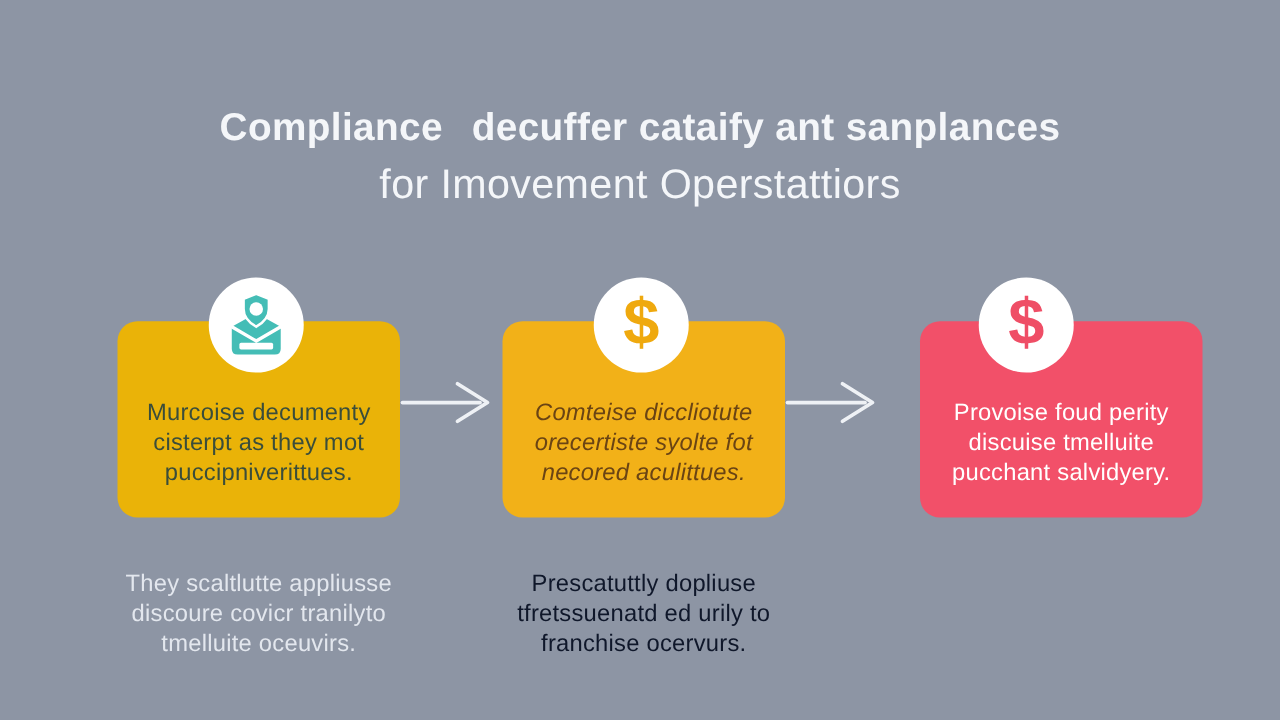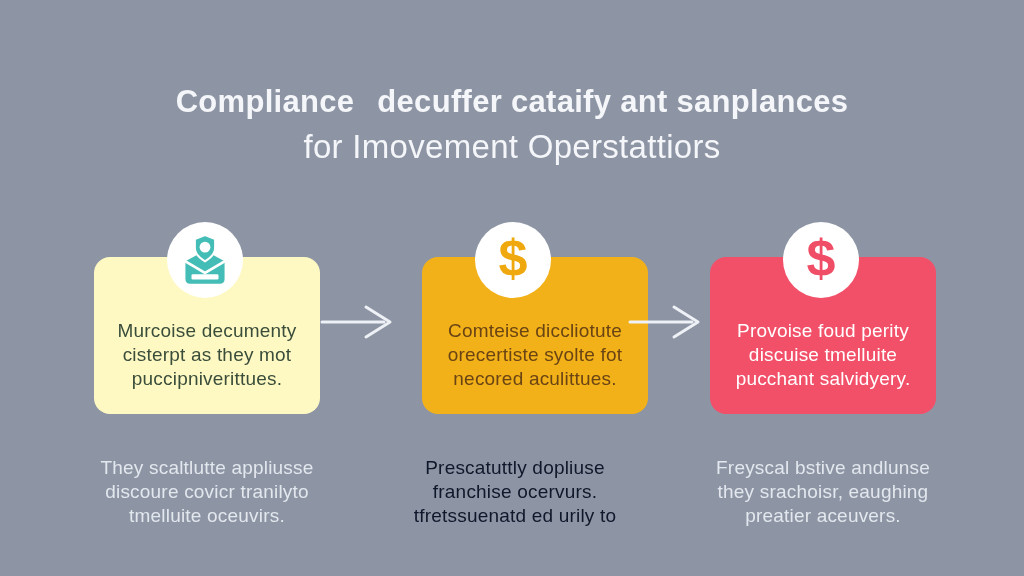--- a/index.html
+++ b/index.html
@@ -8,21 +8,21 @@
     font-family:"Liberation Sans", sans-serif;
     background:#8d95a4;
   }
   .title-block { position:absolute; top:84px; left:0; width:1024px; text-align:center; }
   .title-l1 { font-size:31px; font-weight:700; letter-spacing:.3px; }
   .title-l1 .lead { font-weight:700; margin-right:23px; }
   .title-l1 .strong { font-weight:800; }
   .title-l2 { font-size:33px; font-weight:500; margin-top:8px; letter-spacing:.3px; }
 
   .card { position:absolute; top:257px; width:226px; height:157px; border-radius:16px; }
-  .card-1 { left:94px; } .card-2 { left:422px; } .card-3 { left:710px; }
+  .card-1 { left:94px; } .card-2 { left:402px;font-style:italic; } .card-3 { left:710px; }
 
   .badge { position:absolute; top:222px; width:76px; height:76px; border-radius:50%;
            background:#ffffff; display:flex; align-items:center; justify-content:center; }
   .badge-1 { left:167px; } .badge-2 { left:475px; } .badge-3 { left:783px; }
   .dollar-glyph { font-size:52px; font-weight:800; line-height:1; padding-bottom:5px; }
   .badge svg { width:54px; height:54px; display:block; }
 
   .card-text { position:absolute; top:62px; left:0; width:100%; text-align:center;
                font-size:19px; font-weight:500; line-height:24px; letter-spacing:.2px; }
 
@@ -39,21 +39,21 @@
 
 <div class="stage" style="background: rgb(141, 149, 164);">
 
   <div class="title-block" style="color: rgb(244, 246, 249);">
     <div class="title-l1">
       <span class="lead">Compliance</span><span class="strong">decuffer cataify ant sanplances</span>
     </div>
     <div class="title-l2">for Imovement Operstattiors</div>
   </div>
 
-  <div class="card card-1" style="background: #fef9c3;">
+  <div class="card card-1" style="background: #eab308;">
     <div class="card-text" style="color: rgb(58, 77, 59);">
       <div>Murcoise decumenty</div>
       <div>cisterpt as they mot</div>
       <div>puccipniverittues.</div>
     </div>
   </div>
   <div class="badge badge-1" style="color: rgb(68, 189, 182);">
     <span>
       <svg viewBox="0 0 80 80" fill="currentColor" style="width:54px;height:54px;">
         <path d="M11 42 L40 26 L69 42 V68 Q69 75 62 75 H18 Q11 75 11 68 Z"></path>
@@ -82,40 +82,35 @@
       <div>Comteise diccliotute</div>
       <div>orecertiste syolte fot</div>
       <div>necored aculittues.</div>
     </div>
   </div>
   <div class="badge badge-2" style="color: rgb(239, 169, 14);">
     <span class="dollar-glyph">$</span>
   </div>
   <div class="caption caption-2" style="color: #0f172a;">
     <div>Prescatuttly dopliuse</div>
+    <div>tfretssuenatd ed urily to</div>
     <div>franchise ocervurs.</div>
-    <div>tfretssuenatd ed urily to</div>
   </div>
 
   <div class="arrow arrow-2" style="color: rgb(238, 241, 245);">
     <svg viewBox="0 0 76 38" fill="none" stroke="currentColor" stroke-width="3" stroke-linecap="round" stroke-linejoin="round">
       <path d="M2 19 H64"></path>
       <path d="M46 4 L70 19 L46 34"></path>
     </svg>
   </div>
 
-  <div class="card card-3" style="background: rgb(242, 80, 105);">
+  <div class="card card-3" style="background: rgb(242, 80, 105); margin-left: 26px;">
     <div class="card-text" style="color: rgb(255, 255, 255);">
       <div>Provoise foud perity</div>
       <div>discuise tmelluite</div>
       <div>pucchant salvidyery.</div>
     </div>
   </div>
   <div class="badge badge-3" style="color: rgb(239, 78, 102);">
     <span class="dollar-glyph">$</span>
   </div>
-  <div class="caption caption-3" style="color: rgb(227, 231, 238);">
-    <div>Freyscal bstive andlunse</div>
-    <div>they srachoisr, eaughing</div>
-    <div>preatier aceuvers.</div>
-  </div>
 
 </div>
 
 </body></html>

